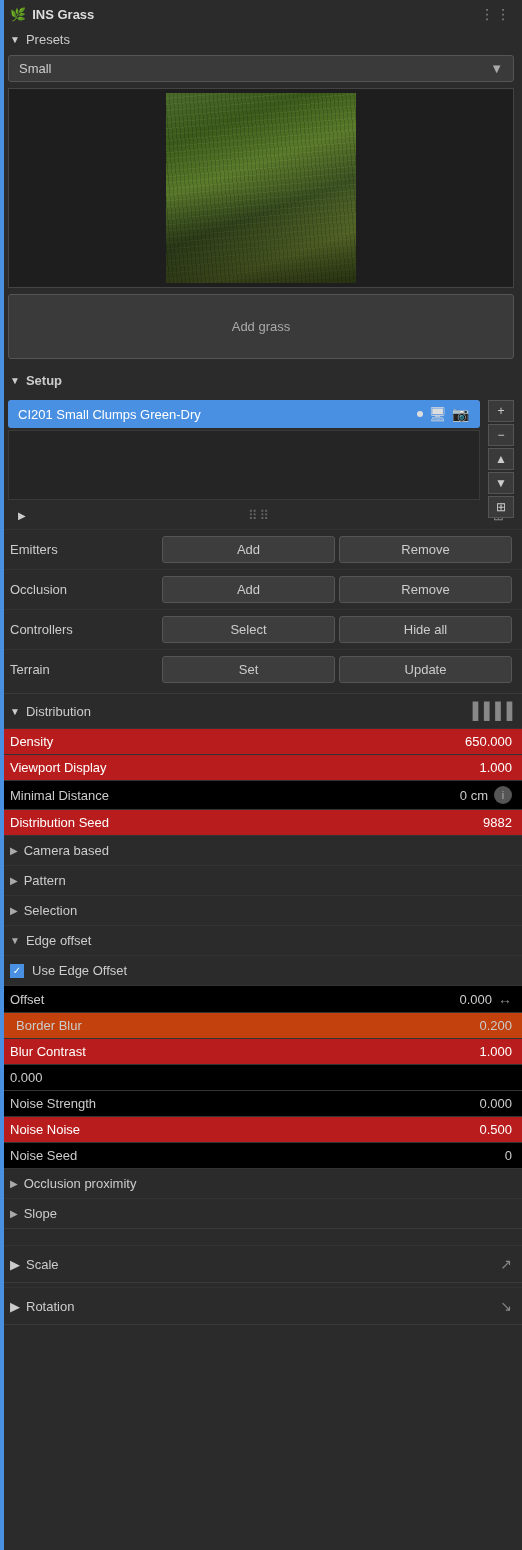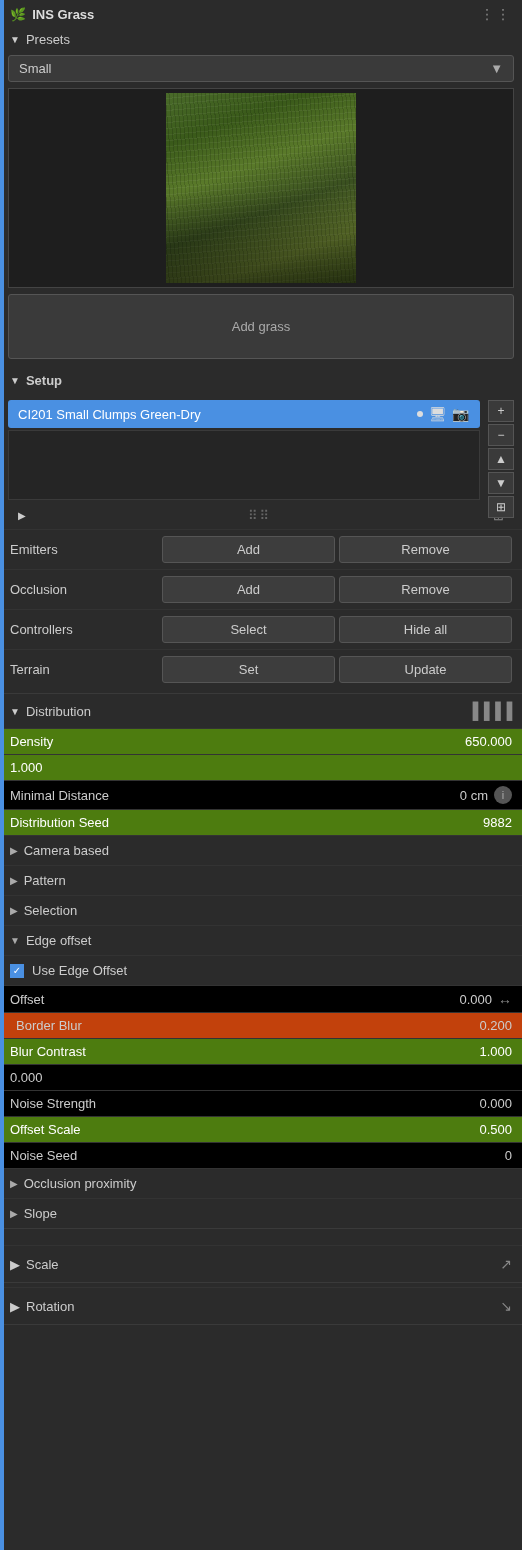--- a/index.html
+++ b/index.html
@@ -189,21 +189,21 @@
 
     
     .prop-row {
       display: flex;
       align-items: center;
       padding: 5px 10px;
       border-top: 1px solid #333;
       background: #000000;
     }
     .prop-row.highlighted {
-      background: #4d7c0f;
+      background: #b91c1c;
     }
     .prop-row.highlighted .prop-label,
     .prop-row.highlighted .prop-value { color: #fff; }
     .prop-label { flex: 1; color: #ccc; font-size: 13px; }
     .prop-value { color: #ccc; font-size: 13px; text-align: right; }
     .info-icon {
       margin-left: 6px;
       background: #555;
       border-radius: 50%;
       width: 18px;
@@ -396,20 +396,21 @@
   </div>
   <span class="bars-icon">▐▐▐▐</span>
 </div>
 
 <div class="prop-row highlighted">
   <span class="prop-label">Density</span>
   <span class="prop-value">650.000</span>
 </div>
 
 <div class="prop-row highlighted">
+  <span class="prop-label">Viewport Display</span>
   <span class="prop-value">1.000</span>
 </div>
 
 <div class="prop-row">
   <span class="prop-label">Minimal Distance</span>
   <span class="prop-value">0 cm</span>
   <div class="info-icon">i</div>
 </div>
 
 <div class="prop-row highlighted">
@@ -464,21 +465,21 @@
 <div class="prop-row">
   <span class="prop-value">0.000</span>
 </div>
 
 <div class="prop-row">
   <span class="prop-label">Noise Strength</span>
   <span class="prop-value">0.000</span>
 </div>
 
 <div class="prop-row highlighted">
-  <span class="prop-label">Offset Scale</span>
+  <span class="prop-label">Noise Noise</span>
   <span class="prop-value">0.500</span>
 </div>
 
 <div class="prop-row">
   <span class="prop-label">Noise Seed</span>
   <span class="prop-value">0</span>
 </div>
 
 <div class="collapsible-row">
   <span class="chevron">▶</span>

